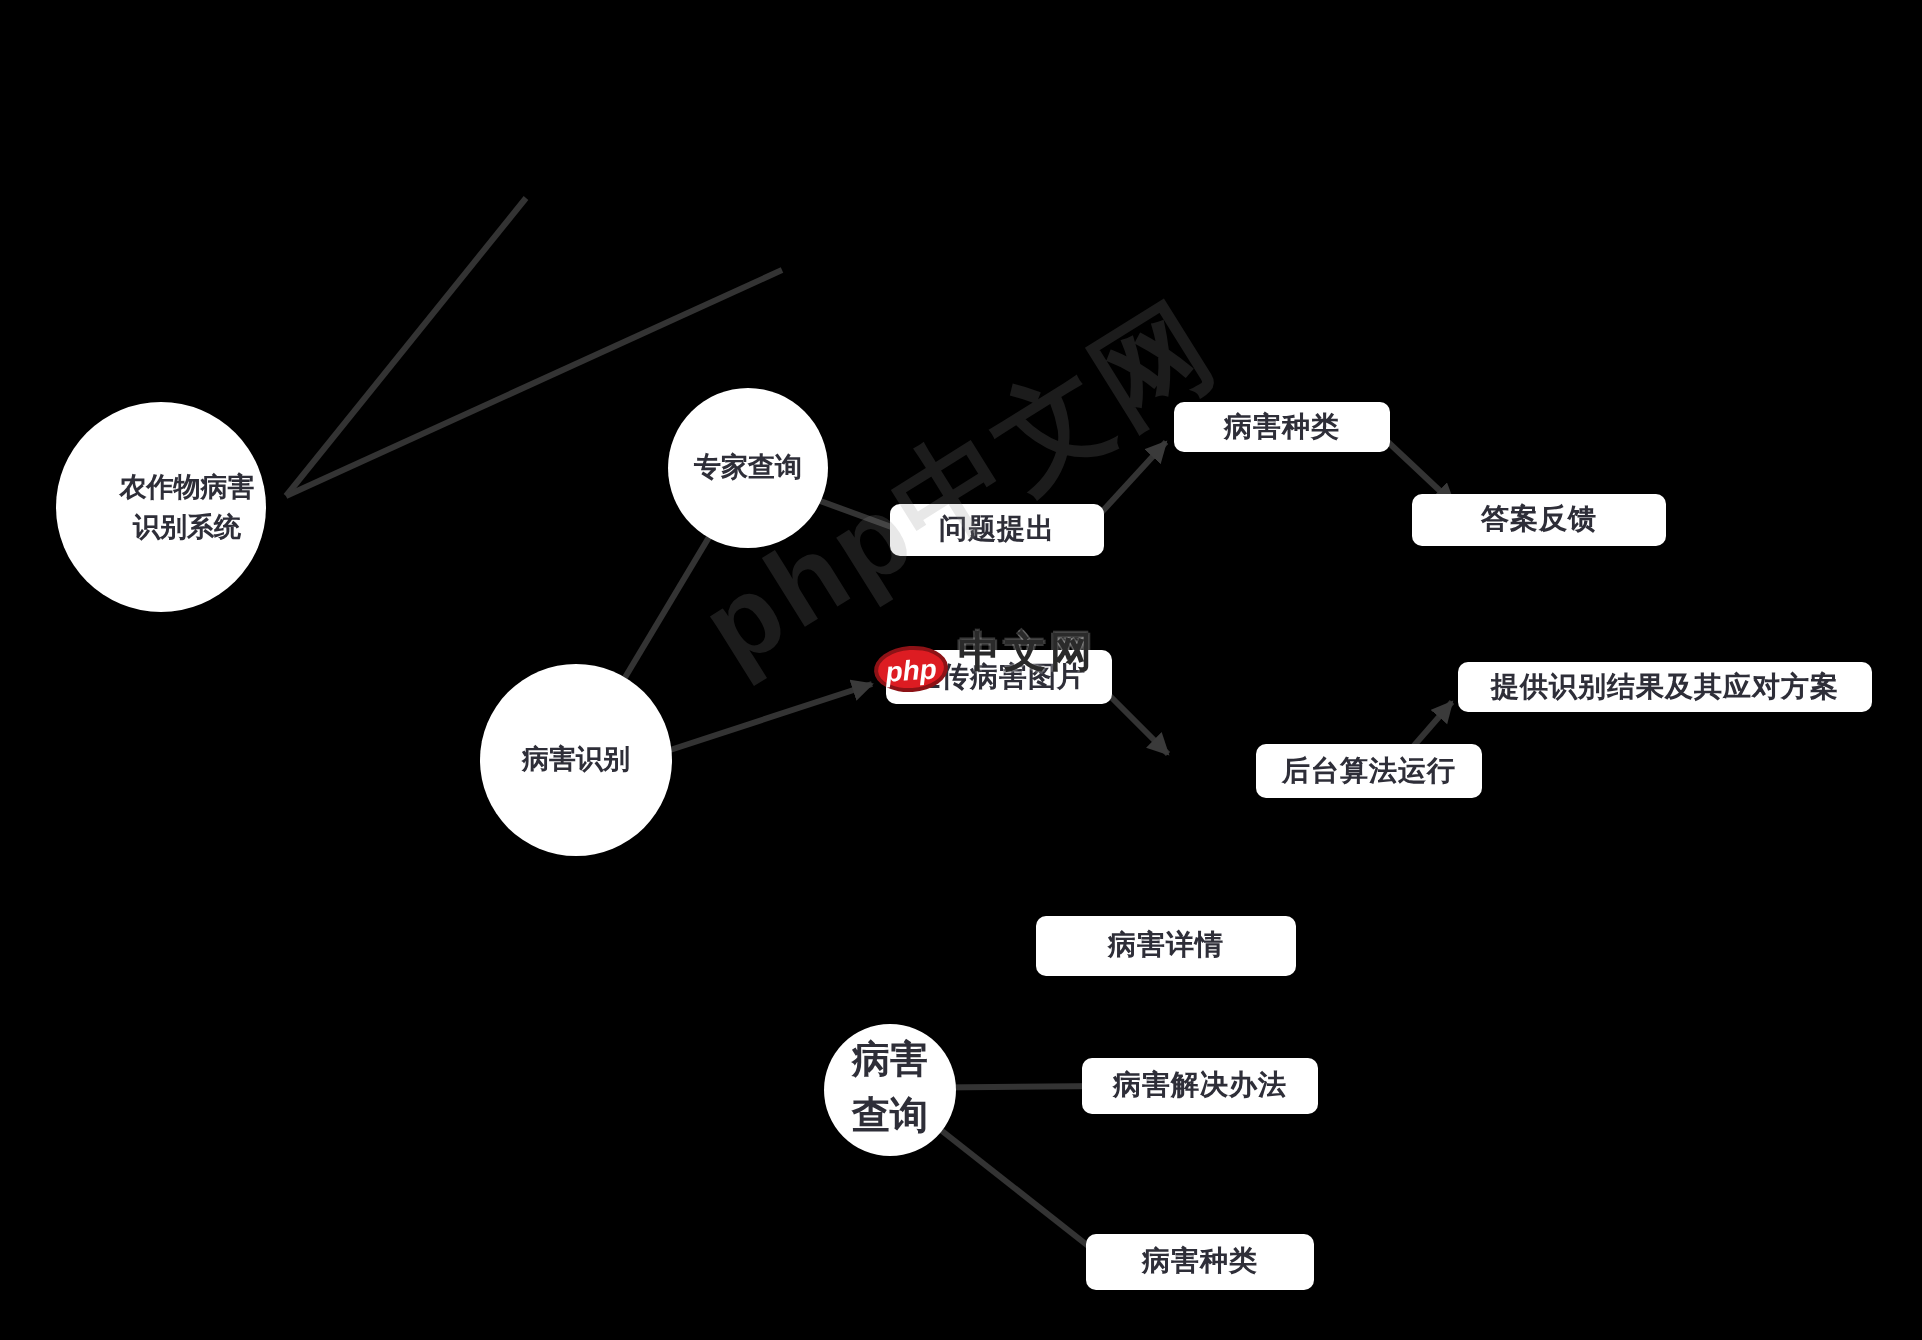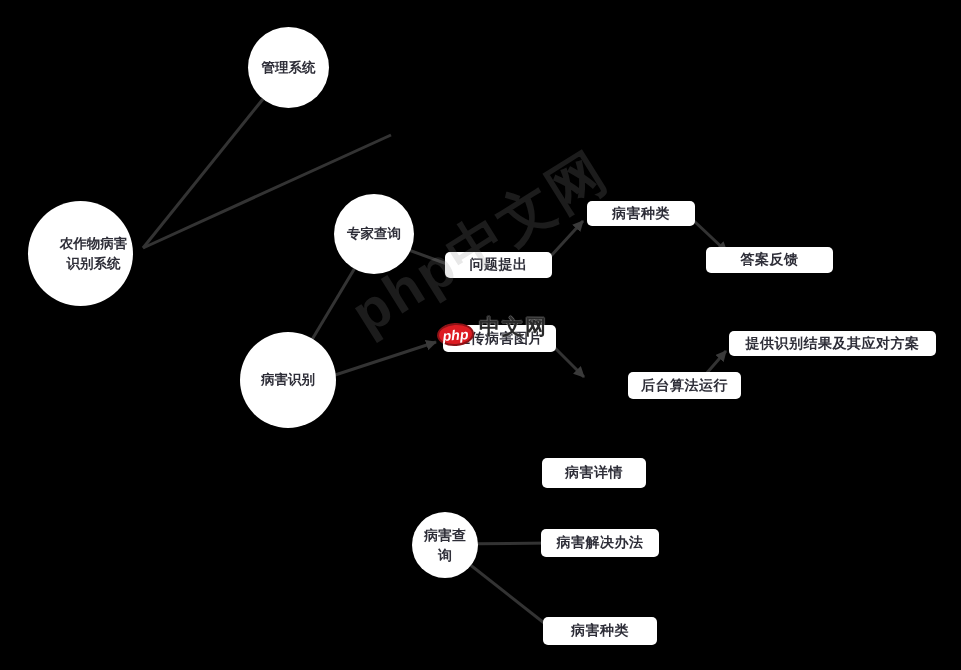--- a/index.html
+++ b/index.html
@@ -113,34 +113,31 @@
     <line class="edge" x1="551" y1="344" x2="584" y2="377" marker-end="url(#arrowhead)"></line>
     <line class="edge" x1="699" y1="382" x2="726" y2="351" marker-end="url(#arrowhead)"></line>
     <line class="edge" x1="445" y1="544" x2="552" y2="543"></line>
     <line class="edge" x1="445" y1="545" x2="553" y2="630"></line>
   </svg>
 
   <div class="node circle" style="left:28px; top:201px; width:105px; height:105px;">
     <span class="lbl" style="width:96px;margin-left:26px;">农作物病害识别系统</span>
   </div>
 
-  <div class="node circle" style="left:248px; top:27px; width:81px; height:81px;">
-    <span class="lbl">管理系统</span>
-  </div>
 
 
   <div class="node circle" style="left:334px; top:194px; width:80px; height:80px;">
     <span class="lbl">专家查询</span>
   </div>
 
   <div class="node circle" style="left:240px; top:332px; width:96px; height:96px;">
     <span class="lbl">病害识别</span>
   </div>
 
-  <div class="node circle" style="left:412px; top:512px; width:66px; height:66px; font-size:14px;">
+  <div class="node circle" style="left:412px; top:512px; width:66px; height:66px; font-size:19px;">
     <span class="lbl" style="width:46px;">病害查询</span>
   </div>
 
   <div class="node rect" style="left:445px; top:252px; width:107px; height:26px;">
     <span>问题提出</span>
   </div>
 
   <div class="node rect" style="left:587px; top:201px; width:108px; height:25px;">
     <span>病害种类</span>
   </div>
@@ -154,21 +151,21 @@
   </div>
 
   <div class="node rect" style="left:588px; top:372px; width:113px; height:27px;margin-left:40px;">
     <span>后台算法运行</span>
   </div>
 
   <div class="node rect" style="left:729px; top:331px; width:207px; height:25px;">
     <span>提供识别结果及其应对方案</span>
   </div>
 
-  <div class="node rect" style="left:542px; top:458px; width:104px; height:30px;">
+  <div class="node rect" style="left:518px; top:458px; width:130px; height:30px;">
     <span>病害详情</span>
   </div>
 
   <div class="node rect" style="left:541px; top:529px; width:118px; height:28px;">
     <span>病害解决办法</span>
   </div>
 
   <div class="node rect" style="left:543px; top:617px; width:114px; height:28px;">
     <span>病害种类</span>
   </div>

